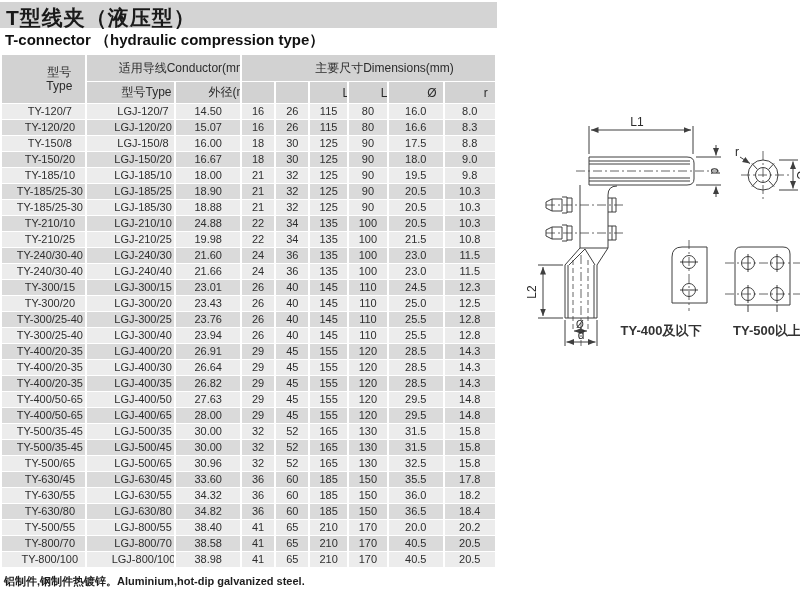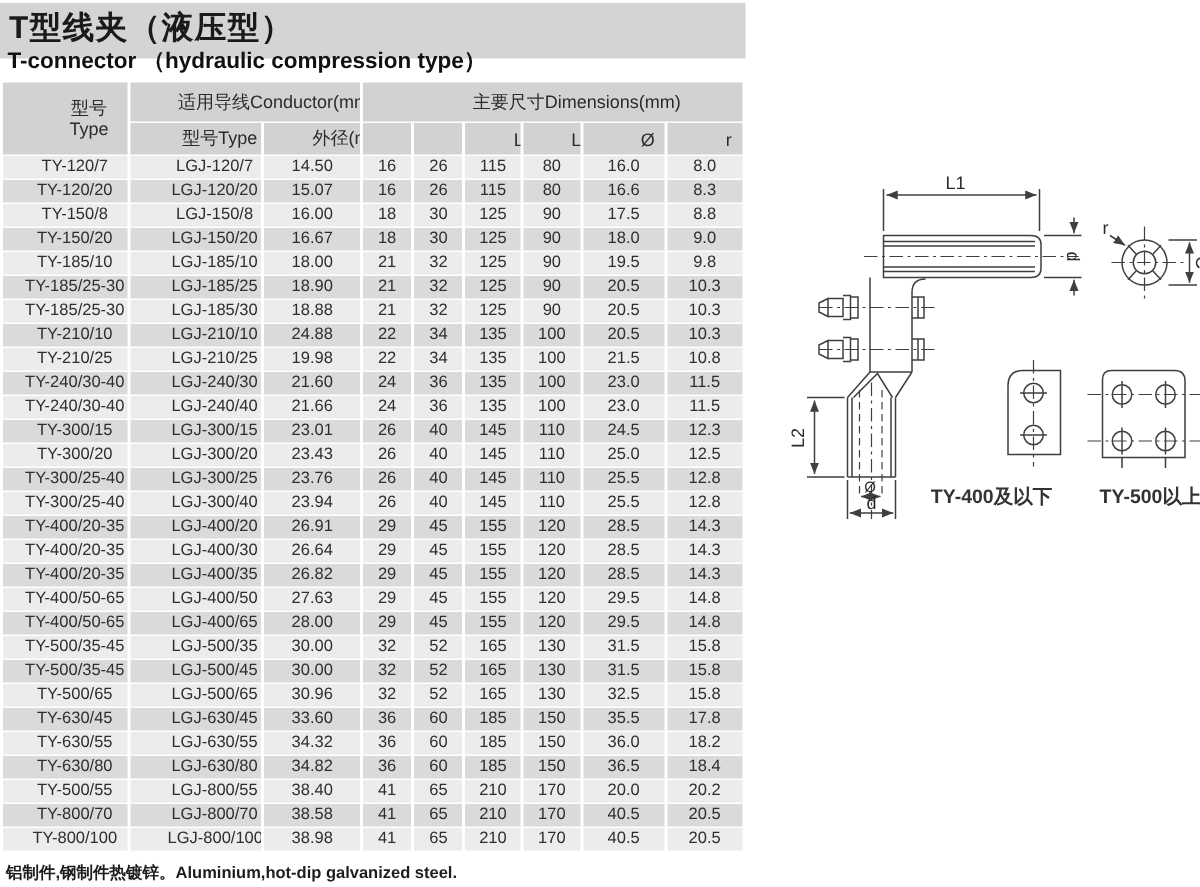--- a/index.html
+++ b/index.html
@@ -1,21 +1,21 @@
 <!DOCTYPE html>
 <html><head>
 <meta charset="utf-8">
 <style>
   * { box-sizing: border-box; margin: 0; padding: 0; }
   html,body { background:#fff; }
   body { font-family: "Liberation Sans", "DejaVu Sans", sans-serif; }
   .page { position:relative; width:800px; height:591px; background:#ffffff; overflow:hidden; }
 
   
-  .title-band { position:absolute; left:0; top:2px; width:497px; height:37px; background:#d4d4d4; }
+  .title-band { position:absolute; left:0; top:2px; width:497px; height:26px; background:#d4d4d4; }
   .title-zh { font-size:21px; font-weight:bold; color:#1a1a1a; padding:2px 0 0 6px; letter-spacing:1px; white-space:nowrap; }
   .title-en { position:absolute; left:5px; top:31px; font-size:15px; font-weight:bold; color:#111; white-space:nowrap; }
 
   
   table.spec { position:absolute; left:0; top:54px; width:497px; table-layout:fixed;
                border-collapse:separate; border-spacing:2px 1px; }
   table.spec th, table.spec td { overflow:hidden; white-space:nowrap; }
   table.spec th { background:#d2d2d2; font-weight:normal; font-size:12px; color:#2b2b2b; text-align:center; vertical-align:middle;padding-left:32px; }
   .th-group { height:26px; }
   .th-sub   { height:21px; }

